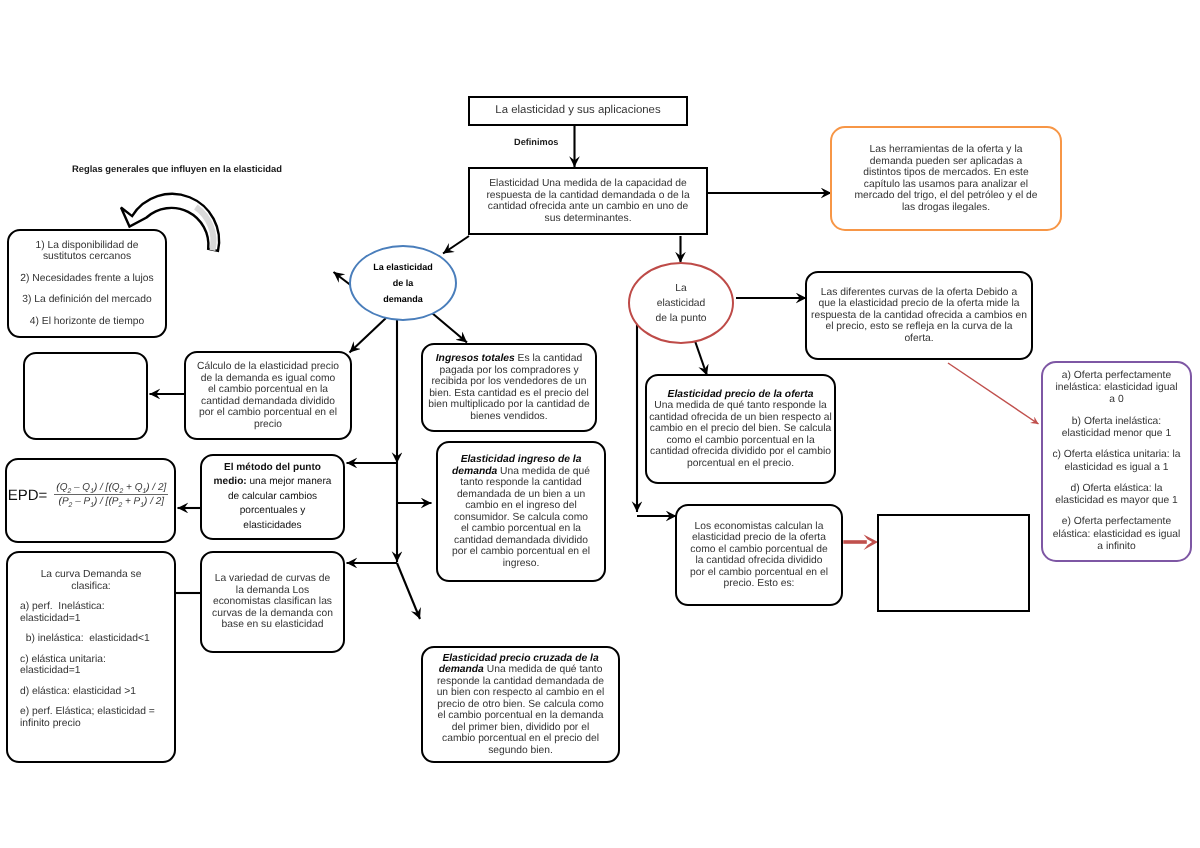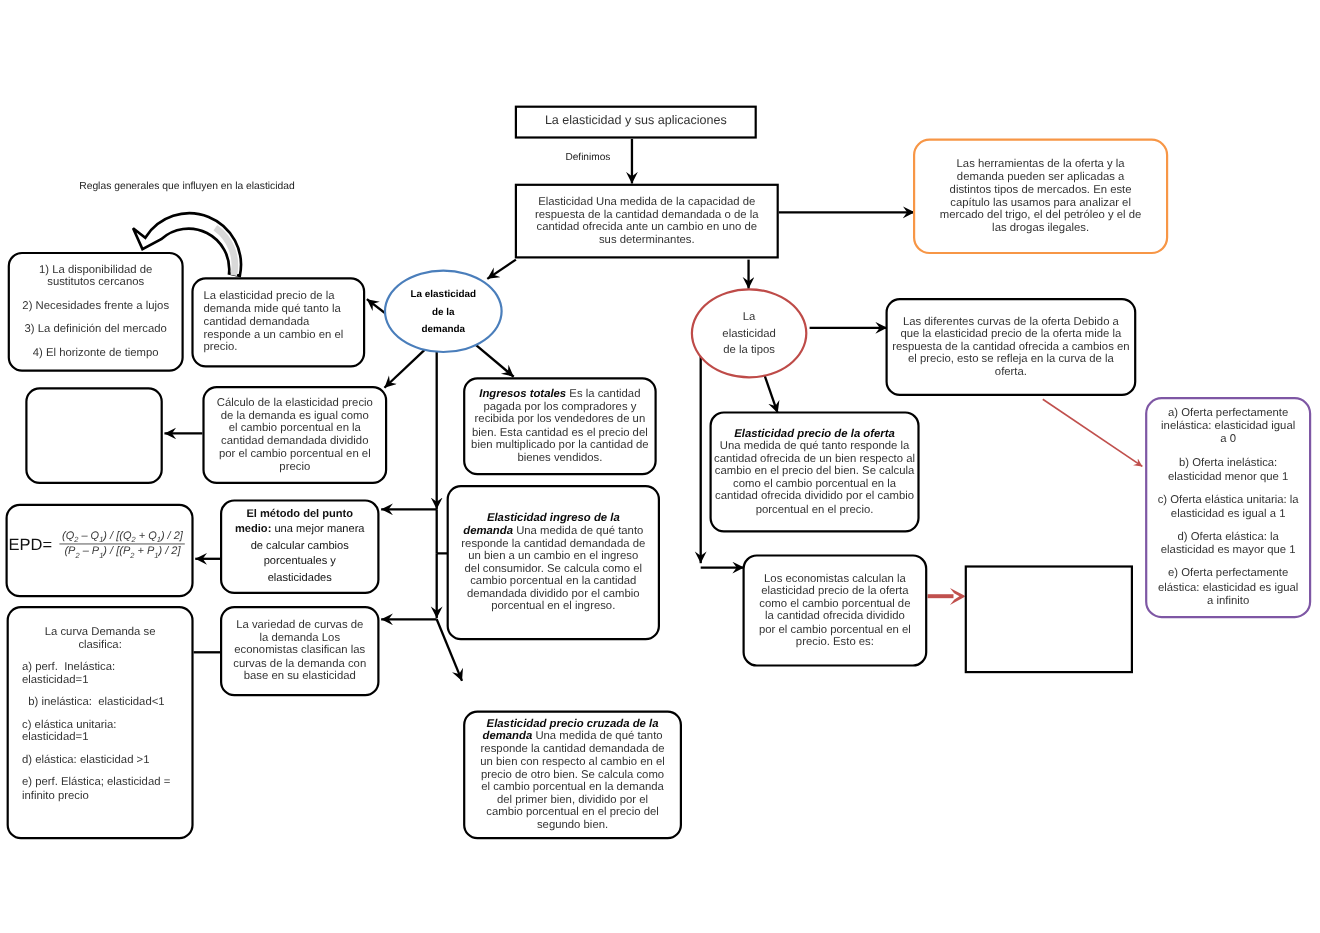--- a/index.html
+++ b/index.html
@@ -14,21 +14,21 @@
         display:flex;align-items:center;justify-content:flex-start;z-index:2;}
   .node > .inner{width:100%;padding:0 5px;box-sizing:border-box;}
   .rnd{border:2.4px solid #000;border-radius:13px;}
   .sq{border:2.4px solid #000;border-radius:0;}
   .ell{border-radius:50%;}
   .orange{border:2.4px solid #F79646;border-radius:15px;}
   .purple{border:2.4px solid #7E57A4;border-radius:15px;}
   .t{font-size:10.3px;line-height:11.5px;text-align:center;color:#333333;}
   .tl{text-align:left;}
   .bi{font-weight:bold;font-style:italic;color:#0a0a0a;}
-  .lbl{position:absolute;font-weight:normal;white-space:nowrap;color:#1a1a1a;z-index:3;}
+  .lbl{position:absolute;font-weight:bold;white-space:nowrap;color:#1a1a1a;z-index:3;}
   p.p{margin:0;}
 </style>
 </head>
 <body>
 
 <div id="stage">
 
 <svg id="conn" viewBox="0 0 1200 848">
  <defs>
   <marker id="ah" markerWidth="7.6" markerHeight="7.6" refX="5.1" refY="2.55" orient="auto" markerUnits="strokeWidth">
@@ -115,42 +115,37 @@
   <div class="inner">
         <div class="t" id="reglas-lista">
           <p class="p" style="margin:0px 0 0 0;">1) La disponibilidad de sustitutos cercanos</p>
           <p class="p" style="margin:10px 0 0 0;">2) Necesidades frente a lujos</p>
           <p class="p" style="margin:10px 0 0 0;">3) La definición del mercado</p>
           <p class="p" style="margin:10px 0 0 0;">4) El horizonte de tiempo</p>
         </div>
       </div>
 </div>
 
-<div class="node rnd" style="left:174px;top:252px;width:158px;height:82px;">
-  <div class="inner" style="padding:0 9px;">
-        <div class="t tl">La elasticidad precio de la demanda mide qué tanto la cantidad demandada responde a un cambio en el precio.</div>
-      </div>
-</div>
 
 <div class="node ell" style="left:349px;top:245px;width:108px;height:76px;border:2.2px solid #4A7EBB;">
   <div class="inner">
         <div class="t" id="elipse-demanda" style="font-weight:bold;color:#000;line-height:16px;font-size:9.0px;">
           <div>La elasticidad</div>
           <div>de la</div>
           <div>demanda</div>
         </div>
       </div>
 </div>
 
 <div class="node ell" style="left:628px;top:262px;width:106px;height:82px;border:2.2px solid #BE4B48;">
   <div class="inner">
         <div class="t" id="elipse-oferta" style="line-height:15px;">
           <div>La</div>
           <div>elasticidad</div>
-          <div>de la tipos</div>
+          <div>de la punto</div>
         </div>
       </div>
 </div>
 
 <div class="node rnd" style="left:184px;top:351px;width:168px;height:89px;">
   <div class="inner" style="padding:0 11px;">
         <div class="t">Cálculo de la elasticidad precio de la demanda es igual como el cambio porcentual en la cantidad demandada dividido por el cambio porcentual en el precio</div>
       </div>
 </div>
 
@@ -183,33 +178,33 @@
           <p class="p">La curva Demanda se clasifica:</p>
           <p class="p tl" style="white-space:pre-wrap;margin:9px 0 0 0;">a) perf.  Inelástica: elasticidad=1</p>
           <p class="p tl" style="white-space:pre-wrap;margin:9px 0 0 0;">  b) inelástica:  elasticidad&lt;1</p>
           <p class="p tl" style="white-space:pre-wrap;margin:9px 0 0 0;">c) elástica unitaria: elasticidad=1</p>
           <p class="p tl" style="white-space:pre-wrap;margin:9px 0 0 0;">d) elástica: elasticidad &gt;1</p>
           <p class="p tl" style="white-space:pre-wrap;margin:9px 0 0 0;">e) perf. Elástica; elasticidad = infinito precio</p>
         </div>
       </div>
 </div>
 
-<div class="node rnd" style="left:200px;top:551px;width:145px;height:82px;">
+<div class="node rnd" style="left:200px;top:551px;width:145px;height:102px;">
   <div class="inner" style="padding:0 8px;">
         <div class="t">La variedad de curvas de la demanda Los economistas clasifican las curvas de la demanda con base en su elasticidad</div>
       </div>
 </div>
 
 <div class="node rnd" style="left:421px;top:343px;width:176px;height:89px;">
   <div class="inner" style="padding:0 2px;">
         <div class="t"><span class="bi">Ingresos totales</span><span> Es la cantidad pagada por los compradores y recibida por los vendedores de un bien. Esta cantidad es el precio del bien multiplicado por la cantidad de bienes vendidos.</span></div>
       </div>
 </div>
 
-<div class="node rnd" style="left:406px;top:441px;width:194px;height:141px;">
+<div class="node rnd" style="left:436px;top:441px;width:170px;height:141px;">
   <div class="inner" style="padding:0 11px;">
         <div class="t"><span class="bi">Elasticidad ingreso de la demanda</span><span> Una medida de qué tanto responde la cantidad demandada de un bien a un cambio en el ingreso del consumidor. Se calcula como el cambio porcentual en la cantidad demandada dividido por el cambio porcentual en el ingreso.</span></div>
       </div>
 </div>
 
 <div class="node rnd" style="left:421px;top:608px;width:199px;height:117px;margin-top:38px;">
   <div class="inner" style="padding:0 11px;">
         <div class="t"><span class="bi">Elasticidad precio cruzada de la demanda</span><span> Una medida de qué tanto responde la cantidad demandada de un bien con respecto al cambio en el precio de otro bien. Se calcula como el cambio porcentual en la demanda del primer bien, dividido por el cambio porcentual en el precio del segundo bien.</span></div>
       </div>
 </div>

